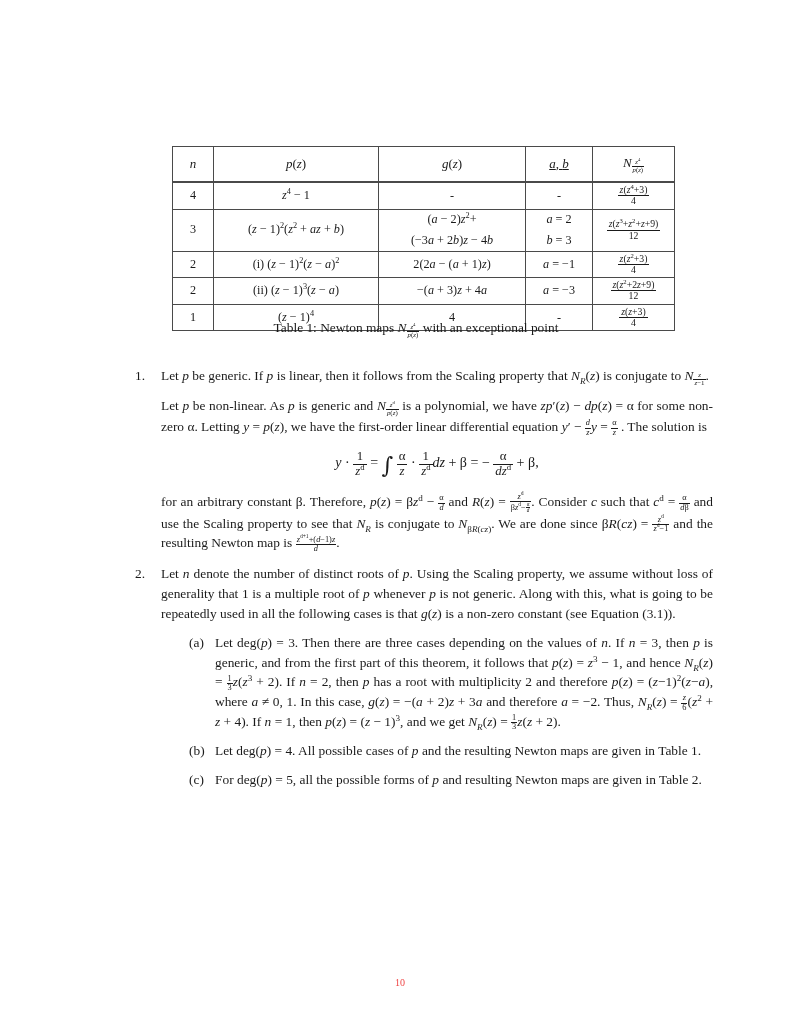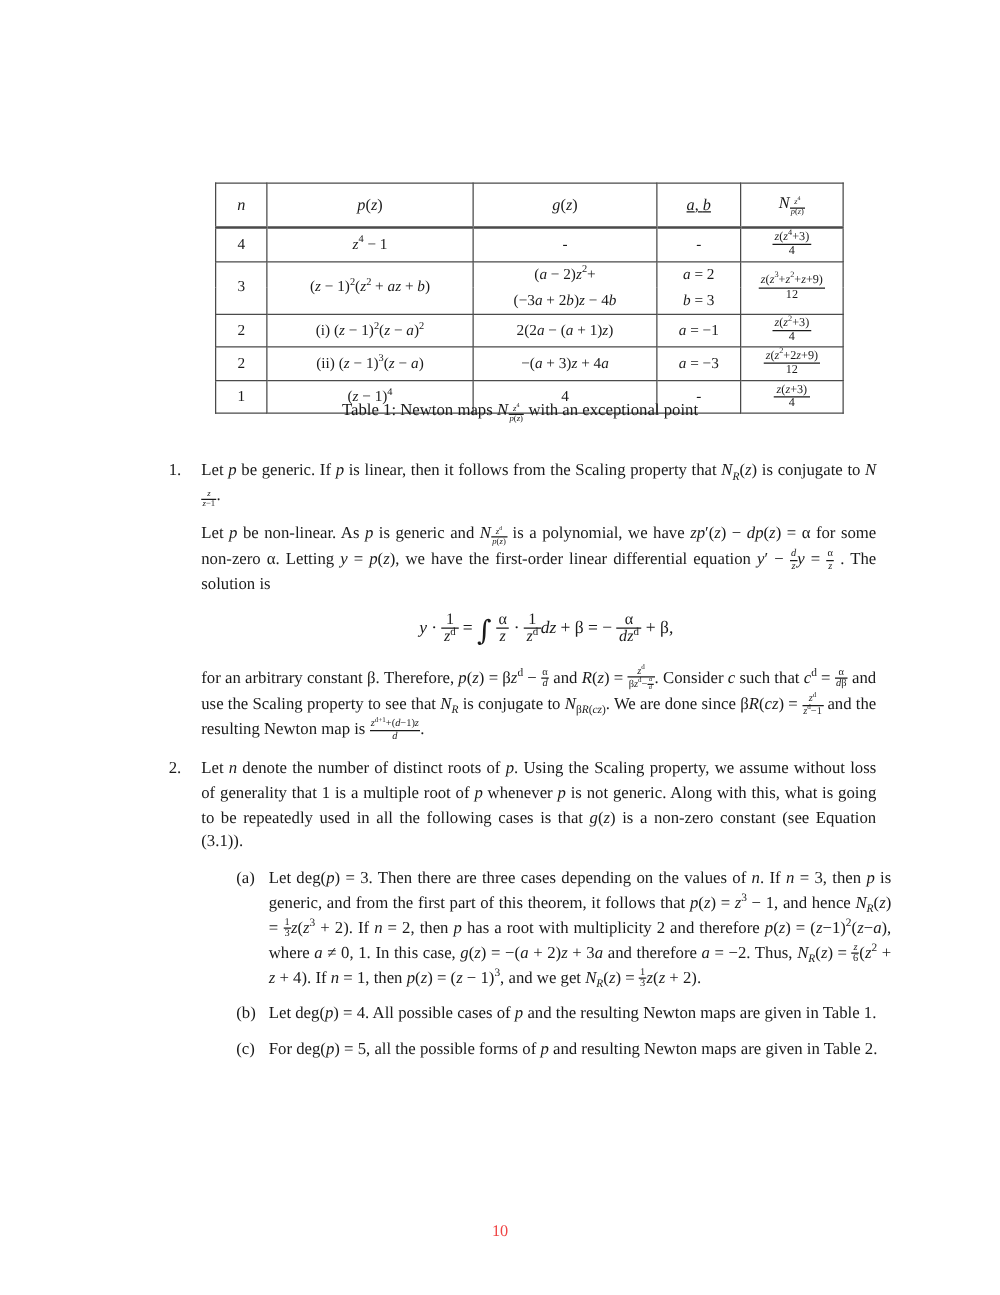--- a/index.html
+++ b/index.html
@@ -121,21 +121,21 @@
     padding-left: 26px;
     margin-bottom: 0;
   }
   .li > .marker {
     position: absolute;
     left: 0;
     top: 0;
     width: 20px;
     text-align: left;
   }
-  .li p { margin: 0 12px 0 0; text-align: justify; }
+  .li p { margin: 0 0 0 0; text-align: justify; }
   .li p.gap { margin-top: 9px; }
 
   .display-eq {
     text-align: center;
     margin: 12px 0 10px 0;
     font-size: 14px;
   }
 
   .sublist {
     margin-top: 9px;
@@ -164,21 +164,21 @@
     font-family: "DejaVu Serif", serif;
   }
 
   
   .pageno {
     position: absolute;
     left: 0;
     top: 977px;
     width: 800px;
     text-align: center;
-    font-size: 13px;
+    font-size: 10px;
     color: #ef4444;
   }
 </style>
 </head>
 <body>
 
 <div class="page">
 
   <div class="table-wrap">
     <table class="nt">

